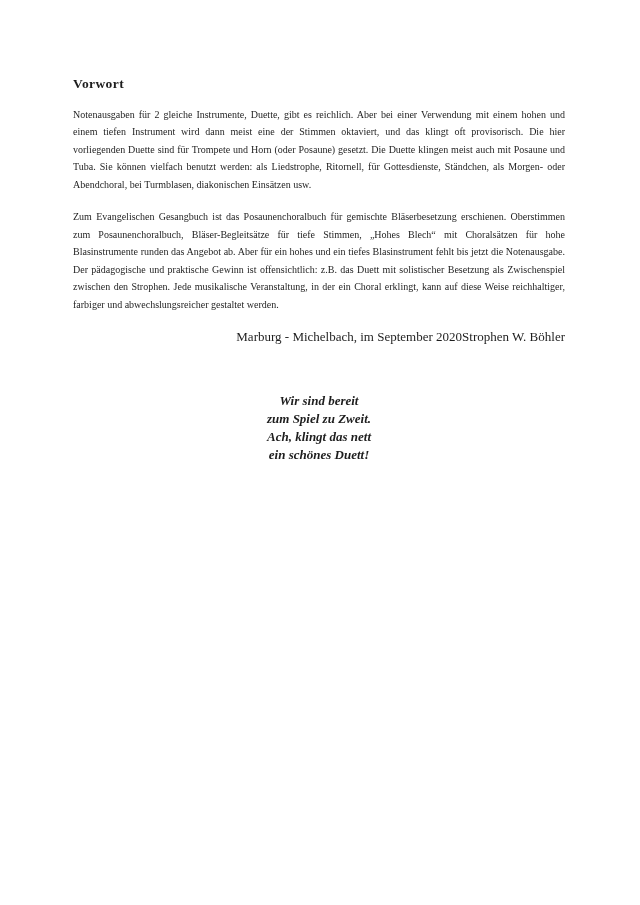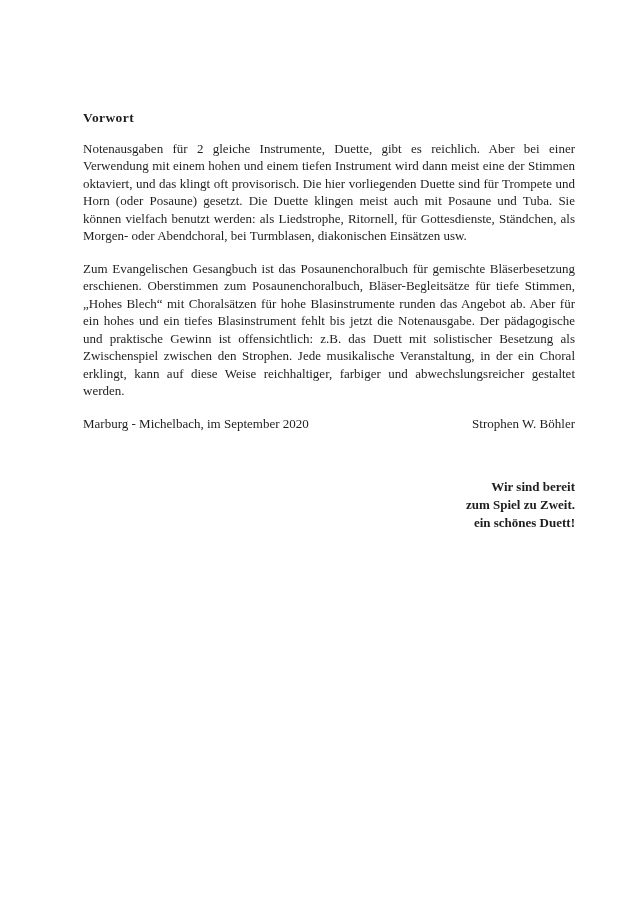--- a/index.html
+++ b/index.html
@@ -11,53 +11,53 @@
     position: relative;
     width: 640px;
     height: 905px;
     background: #ffffff;
     color: #1e1e1e;
     font-family: "Liberation Serif", "DejaVu Serif", serif;
     overflow: hidden;
   }
   .content {
     position: absolute;
-    left: 83px;
+    left: 73px;
     top: 75px;
     width: 492px;
-    margin-top: 34px;
   }
   .doc-title {
     font-size: 13.5px;
     line-height: 17.5px;
     font-weight: bold;
     letter-spacing: 0.4px;
     margin: 0 0 13px 0;
   }
   .para {
-    font-size: 13px;
+    font-size: 10px;
     line-height: 17.5px;
     text-align: justify;
     text-justify: inter-word;
     hyphens: none;
     margin: 0 0 15px 0;
   }
   .dateline {
     display: flex;
-    justify-content: space-between;
+    justify-content: flex-end;
     font-size: 13px;
     line-height: 17.5px;
     margin: 0;
   }
   .verse {
     margin-top: 46px;
-    text-align: right;
+    text-align: center;
     font-size: 13px;
     line-height: 18px;
     font-weight: bold;
+    font-style: italic;
   }
 </style>
 </head>
 <body>
 
 <div class="page">
   <div class="content">
 
     <h1 class="doc-title">Vorwort</h1>
 
@@ -68,17 +68,18 @@
 
 
     <div class="dateline">
       <span>Marburg - Michelbach, im September 2020</span>
       <span>Strophen W. Böhler</span>
     </div>
 
     <div class="verse">
       <div>Wir sind bereit</div>
       <div>zum Spiel zu Zweit.</div>
+      <div>Ach, klingt das nett</div>
       <div>ein schönes Duett!</div>
     </div>
 
   </div>
 </div>
 
 </body></html>

